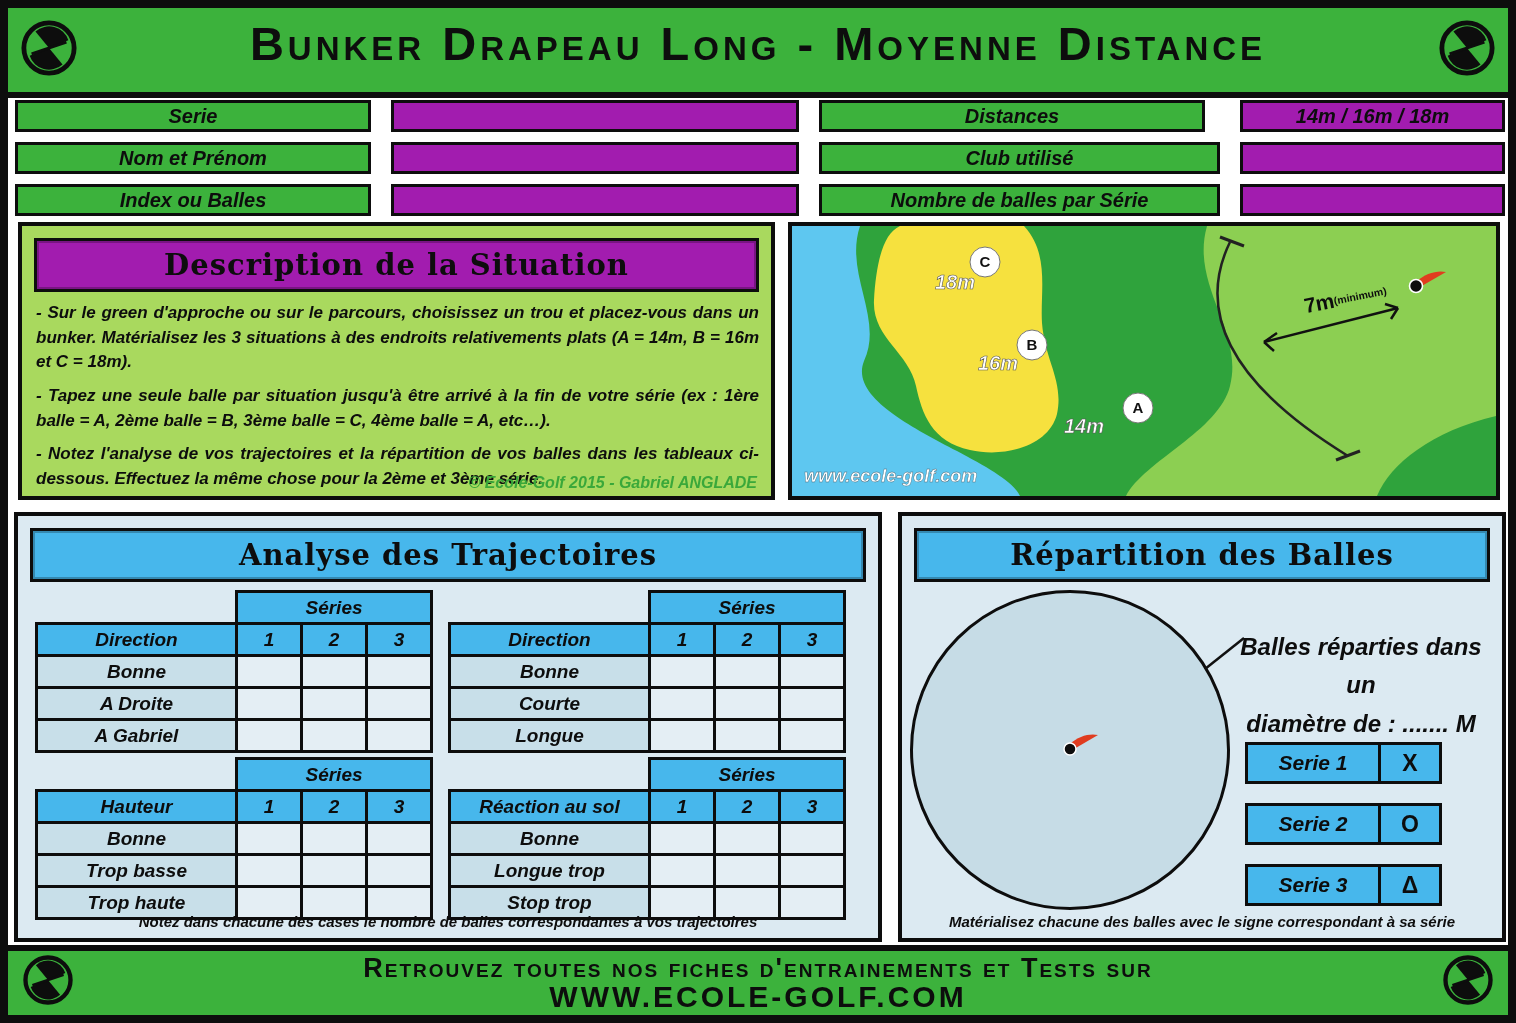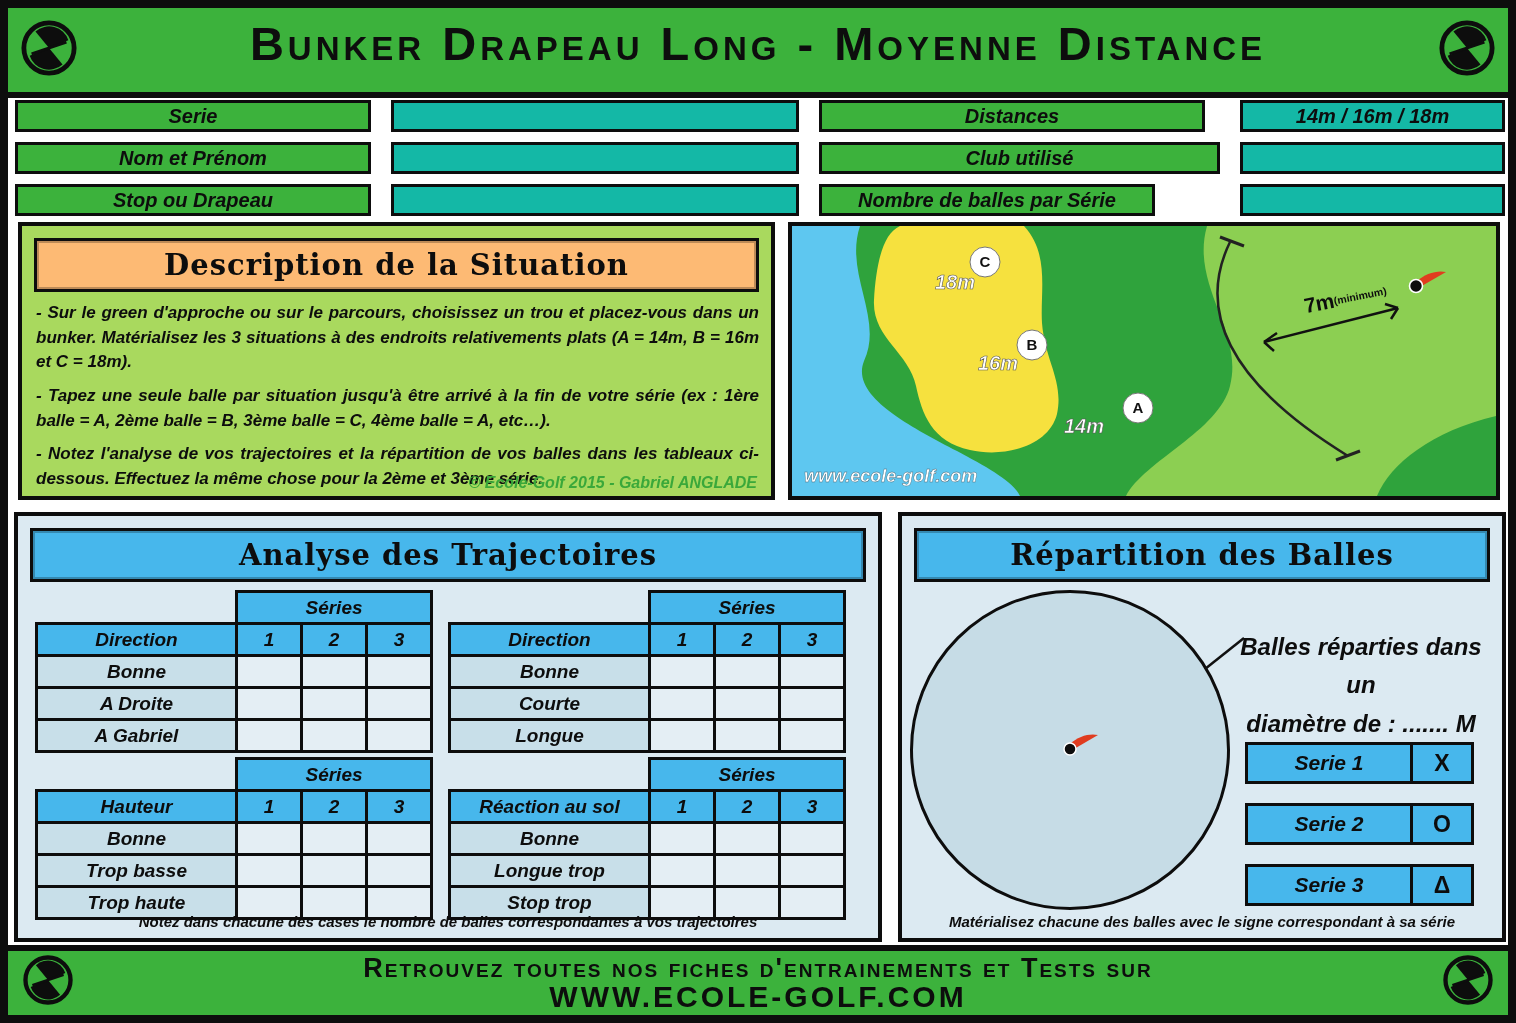--- a/index.html
+++ b/index.html
@@ -17,30 +17,30 @@
     font-variant:small-caps;font-weight:bold;font-size:47px;letter-spacing:4px;}
   .footer-line1{position:absolute;left:0;right:0;top:2px;text-align:center;
     font-variant:small-caps;font-weight:bold;font-size:27px;letter-spacing:2px;}
   .footer-line2{position:absolute;left:0;right:0;top:29px;text-align:center;
     font-weight:bold;font-size:30px;letter-spacing:3px;}
   
   .cell{position:absolute;height:32px;border:3px solid #0d0d0d;box-sizing:border-box;
         display:flex;align-items:center;justify-content:center;
         font-weight:bold;font-style:italic;font-size:20px;}
   .cell.lab{background:#3cb23c;}
-  .cell.val{background:#14b8a6;}
+  .cell.val{background:#a21caf;}
   
   .panel{position:absolute;border:4px solid #0d0d0d;box-sizing:border-box;}
   .panel.green{background:#a9d95e;}
   .panel.blue{background:#dceaf2;}
   .panel-title{position:absolute;left:12px;right:12px;top:12px;height:48px;
     border:3px solid #0d0d0d;box-shadow:inset 0 0 0 2px rgba(0,0,0,.25);
     display:flex;align-items:center;justify-content:center;
     font-family:"DejaVu Serif",serif;font-weight:bold;font-size:29px;letter-spacing:1px;}
-  .panel-title.g{background:#fdba74;}
+  .panel-title.g{background:#a21caf;}
   .panel-title.b{background:#47b7ec;}
   .desc-text{position:absolute;left:14px;right:12px;top:66px;
     font-weight:bold;font-style:italic;font-size:17px;line-height:1.45;text-align:justify;}
   .desc-text p{margin:9px 0 0 0;}
   .copyright{position:absolute;right:14px;bottom:4px;color:#3aa83a;
     font-weight:bold;font-style:italic;font-size:16px;}
   
   .ttable{position:absolute;border-collapse:collapse;table-layout:fixed;}
   .ttable td{border:3px solid #0d0d0d;height:29px;text-align:center;padding:0;
     font-weight:bold;font-style:italic;font-size:19px;}
@@ -48,21 +48,21 @@
   .ttable .hdr{background:#47b7ec;}
   .ttable .tlabel{background:#c8dfe9;}
   .ttable .tcell{background:#e4eef4;}
   .panel-foot{position:absolute;left:0;right:0;bottom:8px;text-align:center;
     font-weight:bold;font-style:italic;font-size:15px;}
   
   .disp-circle{position:absolute;left:8px;top:74px;width:320px;height:320px;
     border-radius:50%;border:3px solid #0d0d0d;background:#c6dce6;box-sizing:border-box;}
   .disp-note{position:absolute;left:330px;top:112px;width:258px;text-align:center;
     font-weight:bold;font-style:italic;font-size:24px;line-height:1.6;}
-  .serie-row{position:absolute;left:343px;width:229px;height:42px;display:flex;}
+  .serie-row{position:absolute;left:343px;width:197px;height:42px;display:flex;}
   .serie-row .slabel{flex:1;background:#47b7ec;border:3px solid #0d0d0d;
     display:flex;align-items:center;justify-content:center;
     font-weight:bold;font-style:italic;font-size:21px;}
   .serie-row .ssym{width:58px;background:#47b7ec;border:3px solid #0d0d0d;margin-left:-3px;
     display:flex;align-items:center;justify-content:center;font-weight:bold;font-size:23px;}
   .overlay-svg{position:absolute;left:0;top:0;width:100%;height:100%;pointer-events:none;}
 </style>
 </head>
 <body>
 
@@ -81,28 +81,28 @@
       <path d="M30 30 L10 38 A21 21 0 0 0 44 47 Z" fill="#0d0d0d"></path>
       <path d="M30 30 L50 22 A21 21 0 0 0 16 13 Z" fill="#0d0d0d"></path>
       <line x1="12" y1="36" x2="48" y2="24" stroke="#0d0d0d" stroke-width="3"></line>
     </svg>
   </div>
 
   <div class="cell lab" style="left:7px;top:92px;width:356px">Serie</div>
   <div class="cell val" style="left:383px;top:92px;width:408px"></div>
   <div class="cell lab" style="left:7px;top:134px;width:356px">Nom et Prénom</div>
   <div class="cell val" style="left:383px;top:134px;width:408px"></div>
-  <div class="cell lab" style="left:7px;top:176px;width:356px">Stop ou Drapeau</div>
+  <div class="cell lab" style="left:7px;top:176px;width:356px">Index ou Balles</div>
   <div class="cell val" style="left:383px;top:176px;width:408px"></div>
 
   <div class="cell lab" style="left:811px;top:92px;width:386px">Distances</div>
   <div class="cell val" style="left:1232px;top:92px;width:265px">14m / 16m / 18m</div>
   <div class="cell lab" style="left:811px;top:134px;width:401px">Club utilisé</div>
   <div class="cell val" style="left:1232px;top:134px;width:265px"></div>
-  <div class="cell lab" style="left:811px;top:176px;width:336px">Nombre de balles par Série</div>
+  <div class="cell lab" style="left:811px;top:176px;width:401px">Nombre de balles par Série</div>
   <div class="cell val" style="left:1232px;top:176px;width:265px"></div>
 
   <div class="panel green" style="left:10px;top:214px;width:757px;height:278px">
     <div class="panel-title g">Description de la Situation</div>
     <div class="desc-text">
       <p>- Sur le green d'approche ou sur le parcours, choisissez un trou et placez-vous dans un bunker. Matérialisez les 3 situations à des endroits relativements plats (A = 14m, B = 16m et C = 18m).</p>
       <p>- Tapez une seule balle par situation jusqu'à être arrivé à la fin de votre série (ex : 1ère balle = A, 2ème balle = B, 3ème balle = C, 4ème balle = A, etc…).</p>
       <p>- Notez l'analyse de vos trajectoires et la répartition de vos balles dans les tableaux ci-dessous. Effectuez la même chose pour la 2ème et 3ème série.</p>
     </div>
     <div class="copyright">© Ecole-Golf 2015 - Gabriel ANGLADE</div>

